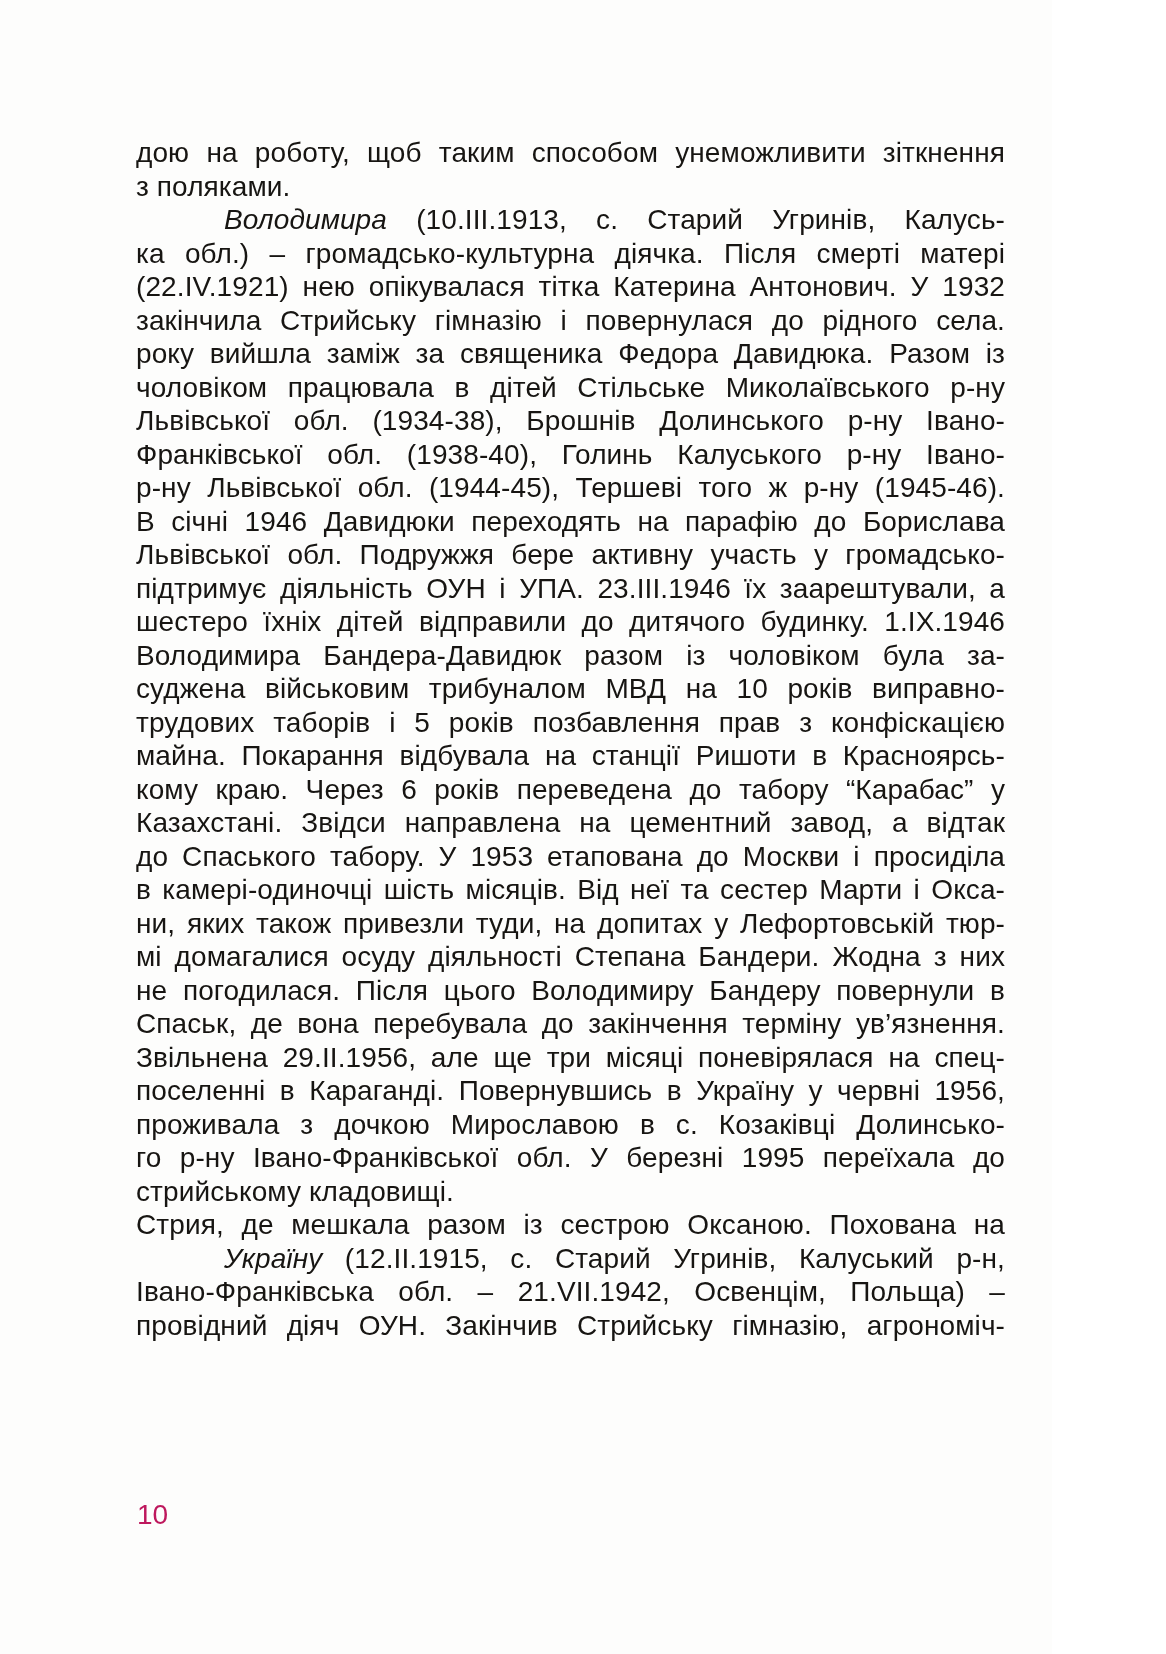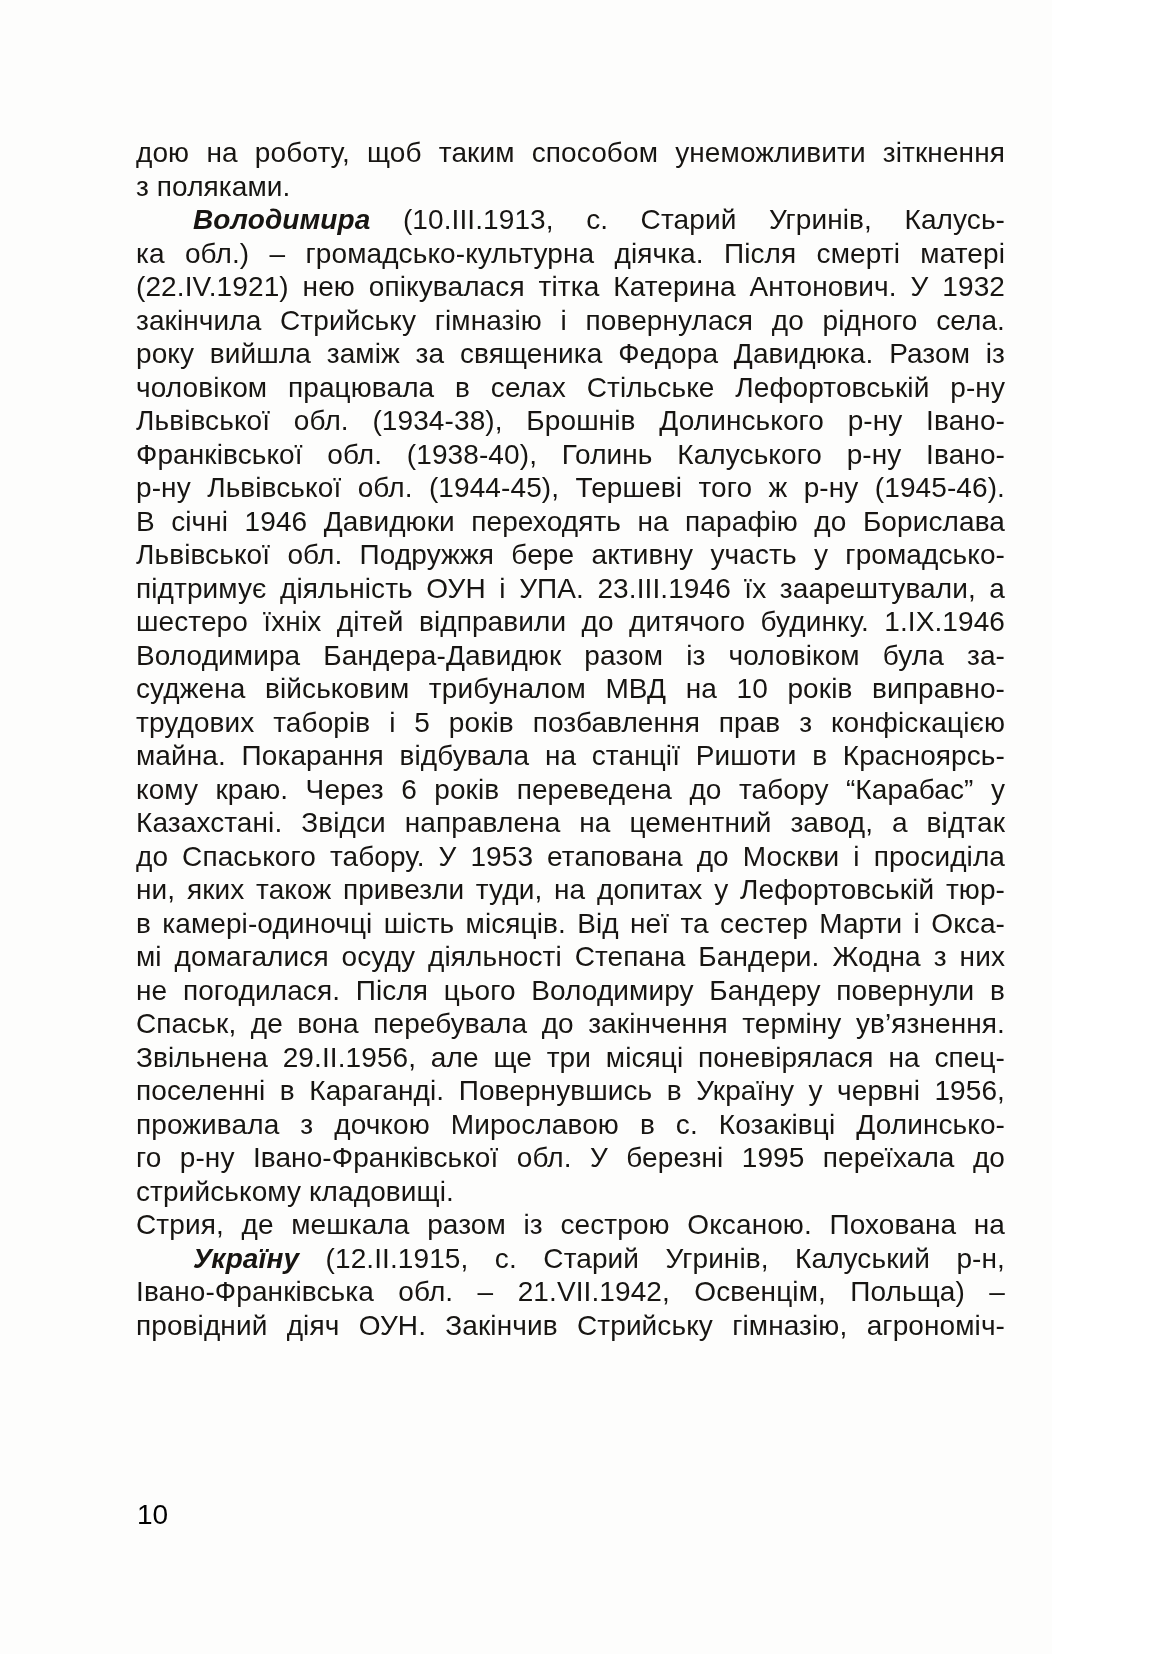--- a/index.html
+++ b/index.html
@@ -32,61 +32,62 @@
     text-justify: inter-word;
     white-space: normal;
   }
   .line.j {
     text-align-last: justify;
   }
   .line.ind {
     text-indent: 57px;
   }
   .lead {
-    font-weight: bold;
+    font-weight: normal;
     font-style: italic;
+    margin-left: 31px;
   }
   .page-number {
     position: absolute;
     left: 137px;
     top: 1498px;
     font-size: 28px;
     line-height: 33px;
-    color: #000000;
+    color: #be185d;
   }
 </style>
 </head>
 <body>
 
 <div class="page">
   <div class="text-block">
       <div class="line j">дою на роботу, щоб таким способом унеможливити зіткнення</div>
       <div class="line">з поляками.</div>
       <div class="line j ind"><span class="lead">Володимира</span> (10.III.1913, с. Старий Угринів, Калусь-</div>
       <div class="line j">ка обл.) – громадсько-культурна діячка. Після смерті матері</div>
       <div class="line j">(22.IV.1921) нею опікувалася тітка Катерина Антонович. У 1932</div>
       <div class="line j">закінчила Стрийську гімназію і повернулася до рідного села.</div>
       <div class="line j">року вийшла заміж за священика Федора Давидюка. Разом із</div>
-      <div class="line j">чоловіком працювала в селах Стільське Лефортовській р-ну</div>
+      <div class="line j">чоловіком працювала в дітей Стільське Миколаївського р-ну</div>
       <div class="line j">Львівської обл. (1934-38), Брошнів Долинського р-ну Івано-</div>
       <div class="line j">Франківської обл. (1938-40), Голинь Калуського р-ну Івано-</div>
       <div class="line j">р-ну Львівської обл. (1944-45), Тершеві того ж р-ну (1945-46).</div>
       <div class="line j">В січні 1946 Давидюки переходять на парафію до Борислава</div>
       <div class="line j">Львівської обл. Подружжя бере активну участь у громадсько-</div>
       <div class="line j">підтримує діяльність ОУН і УПА. 23.III.1946 їх заарештували, а</div>
       <div class="line j">шестеро їхніх дітей відправили до дитячого будинку. 1.IX.1946</div>
       <div class="line j">Володимира Бандера-Давидюк разом із чоловіком була за-</div>
       <div class="line j">суджена військовим трибуналом МВД на 10 років виправно-</div>
       <div class="line j">трудових таборів і 5 років позбавлення прав з конфіскацією</div>
       <div class="line j">майна. Покарання відбувала на станції Ришоти в Красноярсь-</div>
       <div class="line j">кому краю. Через 6 років переведена до табору “Карабас” у</div>
       <div class="line j">Казахстані. Звідси направлена на цементний завод, а відтак</div>
       <div class="line j">до Спаського табору. У 1953 етапована до Москви і просиділа</div>
+      <div class="line j">в камері-одиночці шість місяців. Від неї та сестер Марти і Окса-</div>
       <div class="line j">ни, яких також привезли туди, на допитах у Лефортовській тюр-</div>
-      <div class="line j">в камері-одиночці шість місяців. Від неї та сестер Марти і Окса-</div>
       <div class="line j">мі домагалися осуду діяльності Степана Бандери. Жодна з них</div>
       <div class="line j">не погодилася. Після цього Володимиру Бандеру повернули в</div>
       <div class="line j">Спаськ, де вона перебувала до закінчення терміну ув’язнення.</div>
       <div class="line j">Звільнена 29.II.1956, але ще три місяці поневірялася на спец-</div>
       <div class="line j">поселенні в Караганді. Повернувшись в Україну у червні 1956,</div>
       <div class="line j">проживала з дочкою Мирославою в с. Козаківці Долинсько-</div>
       <div class="line j">го р-ну Івано-Франківської обл. У березні 1995 переїхала до</div>
       <div class="line">стрийському кладовищі.</div>
       <div class="line j">Стрия, де мешкала разом із сестрою Оксаною. Похована на</div>
       <div class="line j ind"><span class="lead">Україну</span> (12.II.1915, с. Старий Угринів, Калуський р-н,</div>

